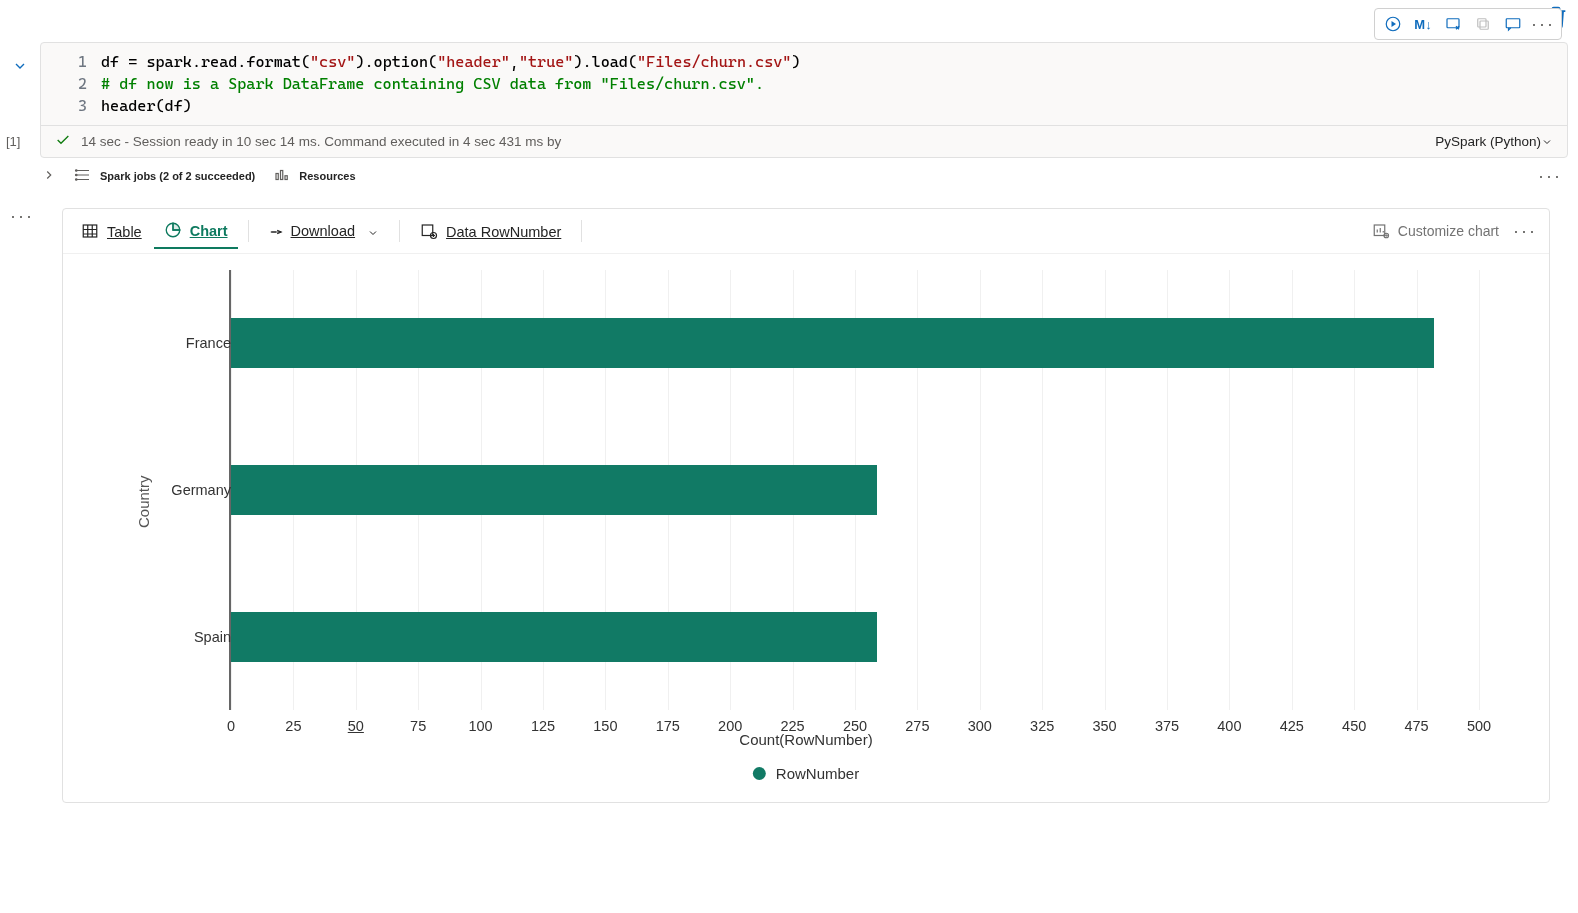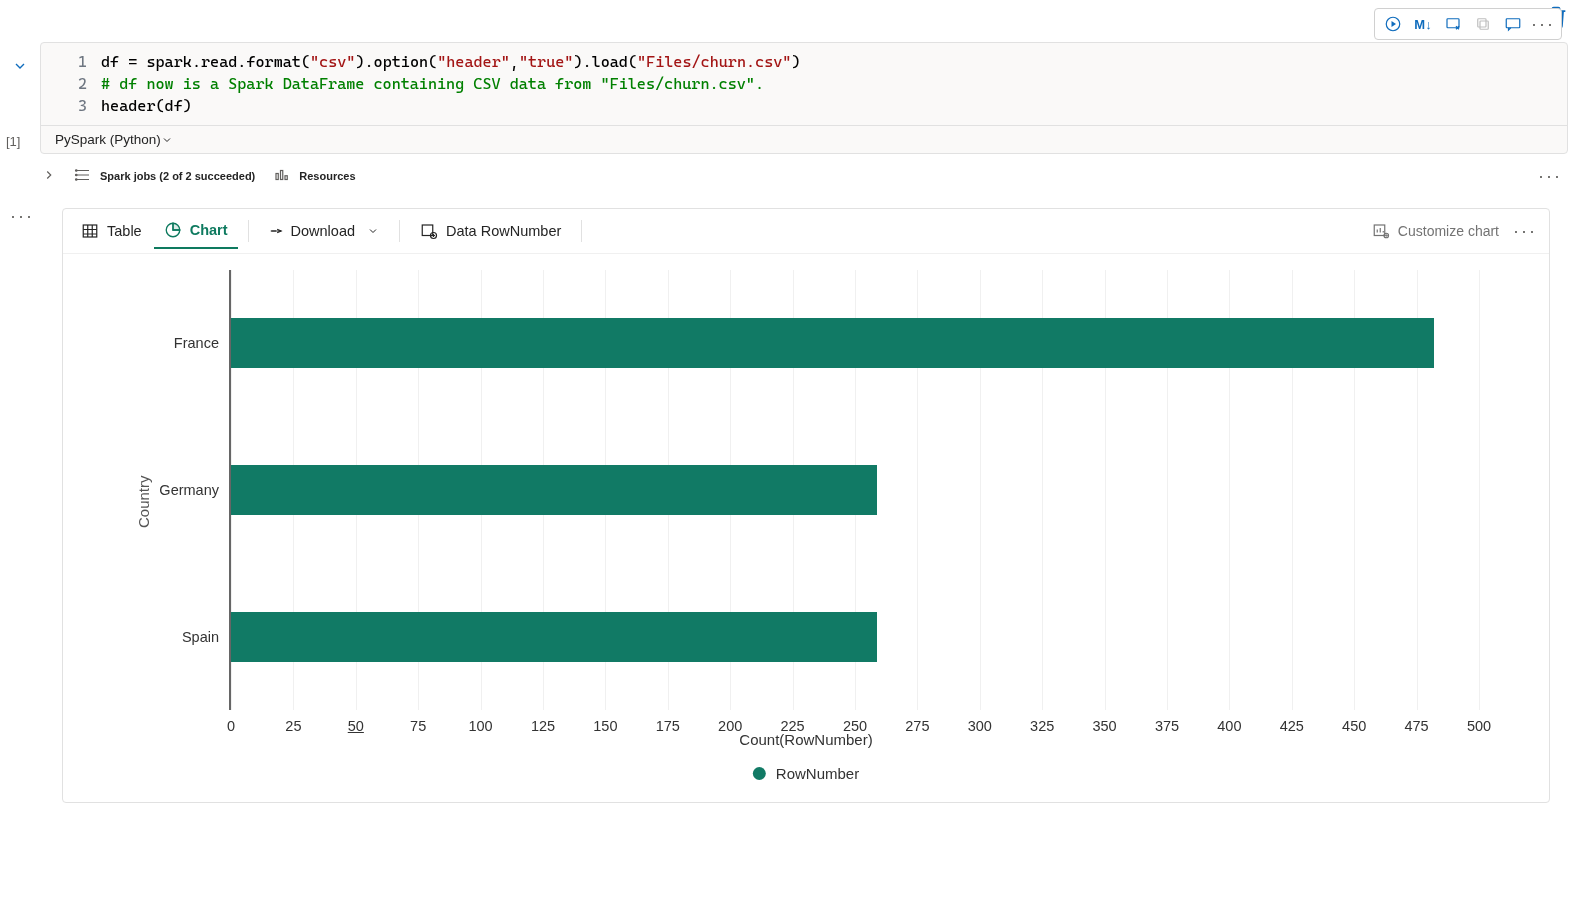--- a/index.html
+++ b/index.html
@@ -130,21 +130,21 @@
     overflow:hidden;
     display:flex;
     flex-direction:column;
   }
   .out-toolbar {
     display:flex; align-items:center; gap:2px;
     border-bottom:1px solid #f0f0f0;
     padding: 4px 8px;
     position:relative;
   }
-  .out-tab { display:flex;align-items:center;gap:8px;padding:8px 10px;color:#242424;cursor:pointer;font-size:14.5px;}
+  .out-tab { display:flex;align-items:flex-end;gap:8px;padding:8px 10px;color:#242424;cursor:pointer;font-size:14.5px;text-decoration:underline;}
   .out-tab svg{width:18px;height:18px;}
   .out-tab.active { color:#0e7a5f; border-bottom:2px solid #0e7a5f; font-weight:600;}
   .out-sep { width:1px;height:22px;background:#e1e1e1;margin:0 8px;}
   .out-right { position:absolute; right:8px; display:flex;align-items:center;gap:10px;}
   .out-right .cust { display:flex;align-items:center;gap:8px;cursor:pointer;color:#737373;}
   .out-right .cust svg{width:18px;height:18px;}
   .out-more{color:#605e5c;font-size:18px;letter-spacing:2px;cursor:pointer;padding:0 4px;}
   .download svg{width:14px;height:14px;}
 
   
@@ -157,21 +157,21 @@
     bottom:92px;
     border-left:2px solid #666;
   }
   .grid-line { position:absolute; top:0; bottom:0; width:1px; background:#f0f0f0;}
   .bar {
     position:absolute;
     height:50px;
     background:#117a65;
   }
   .ytick {
-    position:absolute; right:100%; margin-right:12px;
+    position:absolute; right:100%; 
     font-size:14.5px; color:#333; white-space:nowrap;
     transform:translateY(-50%);
   }
   .xtick {
     position:absolute; top:100%; margin-top:8px;
     font-size:14.5px; color:#333;
     transform:translateX(-50%);
   }
   .ylabel {
     position:absolute;
@@ -248,20 +248,28 @@
     <div class="gutter">
       <div>1</div>
       <div>2</div>
       <div>3</div>
     </div>
     <div class="code-lines"><span class="tk-id">df</span> <span class="tk-pn">=</span> <span class="tk-id">spark</span><span class="tk-pn">.</span><span class="tk-id">read</span><span class="tk-pn">.</span><span class="tk-id">format</span><span class="tk-pn">(</span><span class="tk-str">"csv"</span><span class="tk-pn">).</span><span class="tk-id">option</span><span class="tk-pn">(</span><span class="tk-str">"header"</span><span class="tk-pn">,</span><span class="tk-str">"true"</span><span class="tk-pn">).</span><span class="tk-id">load</span><span class="tk-pn">(</span><span class="tk-str">"Files/churn.csv"</span><span class="tk-pn">)</span>
 <span class="tk-com"># df now is a Spark DataFrame containing CSV data from "Files/churn.csv".</span>
 <span class="tk-id">header</span><span class="tk-pn">(</span><span class="tk-id">df</span><span class="tk-pn">)</span></div>
   </div>
   <div class="status-row">
+    <div class="status-left">
+      <span class="check">
+        <svg viewBox="0 0 24 24" fill="none" stroke="currentColor" stroke-width="2">
+            <polyline points="20 6 9 17 4 12"></polyline>
+          </svg>
+      </span>
+      <span><span>14 sec</span> - <span>Session ready in 10 sec 14 ms. Command executed in 4 sec 431 ms by</span></span>
+    </div>
     <div class="lang-select">
       <span>PySpark (Python)</span>
       <svg viewBox="0 0 24 24" fill="none" stroke="currentColor" stroke-width="2">
           <polyline points="6 9 12 15 18 9"></polyline>
         </svg>
     </div>
   </div>
 </div>
 
 <div class="jobs-row">

